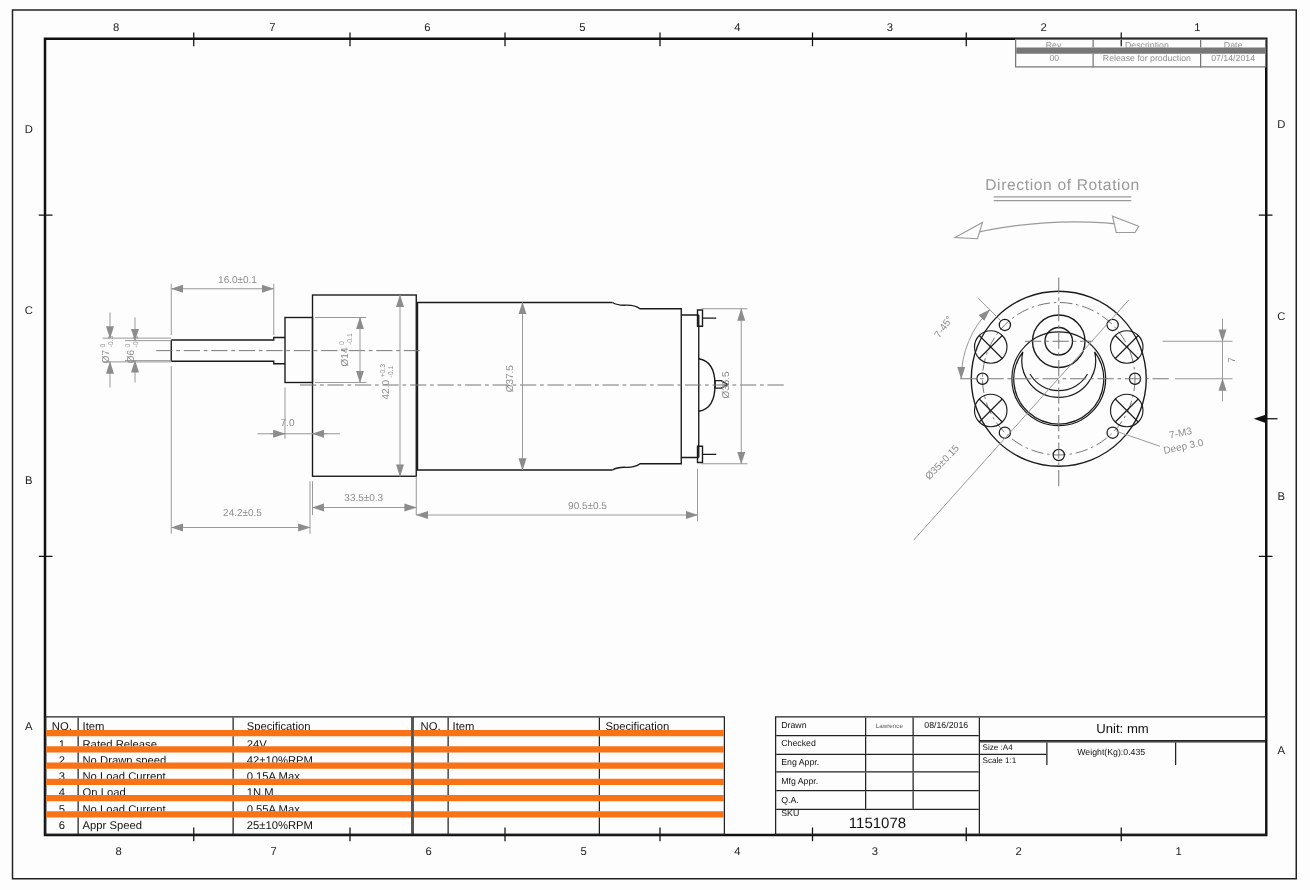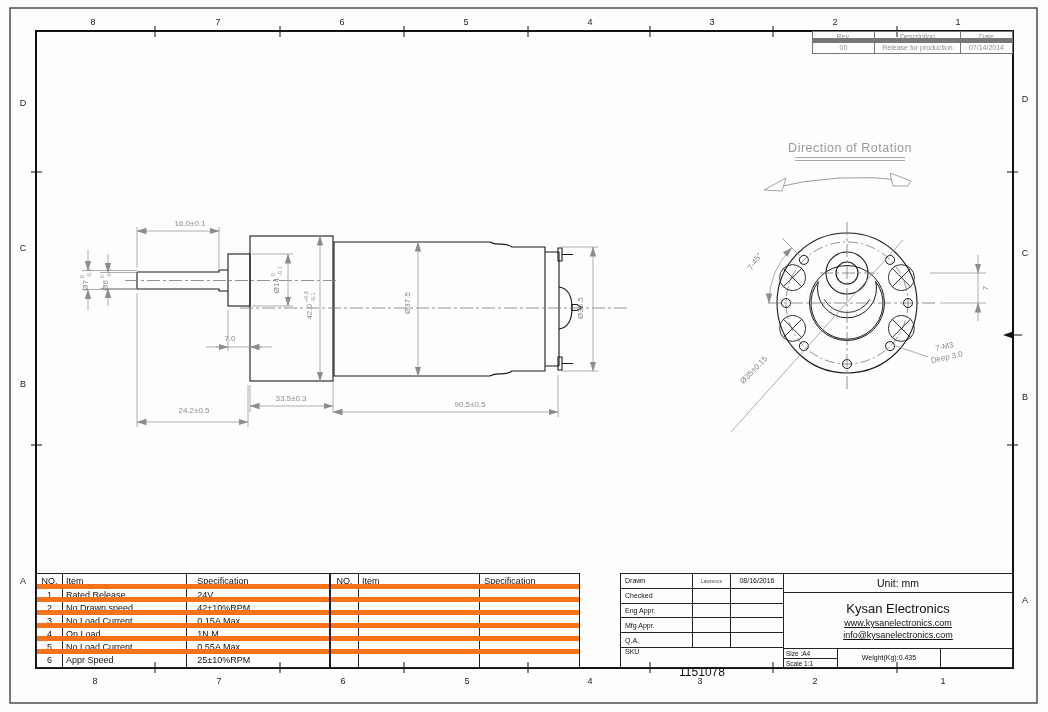--- a/index.html
+++ b/index.html
@@ -33,21 +33,21 @@
   .rev .c1{width:62px;}.rev .c2{width:86px;}.rev .c3{flex:1;}
   
   .tb{display:flex;font-size:7px;}
   .tb-left{width:163px;display:flex;flex-direction:column;border-right:1px solid #222;}
   .ap{display:flex;border-bottom:1px solid #222;flex:1;align-items:center;}
   .ap .l{width:72px;padding-left:4px;border-right:1px solid #222;align-self:stretch;display:flex;align-items:center;}
   .ap .n{width:38px;border-right:1px solid #222;align-self:stretch;display:flex;align-items:center;justify-content:center;font-size:5px;color:#555;}
   .ap .d{flex:1;display:flex;align-items:center;justify-content:center;}
   .sku{height:19px;position:relative;}
   .sku .lbl{position:absolute;left:4px;top:0;font-size:7px;}
-  .sku .val{position:absolute;left:0;right:0;top:17px;text-align:center;font-size:12px;}
+  .sku .val{position:absolute;left:0;right:0;top:3px;text-align:center;font-size:12px;}
   .tb-right{flex:1;display:flex;flex-direction:column;}
   .unit{height:19px;border-bottom:1px solid #222;text-align:center;font-size:10.5px;line-height:18px;}
   .comp{flex:1;display:flex;flex-direction:column;align-items:center;justify-content:center;gap:2px;}
   .comp .nm{font-size:13px;}
   .comp .lk{font-size:9px;text-decoration:underline;}
   .tb-bot{height:19px;border-top:1px solid #222;display:flex;}
   .tb-bot .ss{width:54px;border-right:1px solid #222;display:flex;flex-direction:column;font-size:6.5px;}
   .tb-bot .ss div{flex:1;padding-left:2px;line-height:9px;}
   .tb-bot .ss div:first-child{border-bottom:1px solid #222;}
   .tb-bot .wt{width:103px;border-right:1px solid #222;text-align:center;font-size:7px;line-height:18px;}
@@ -378,25 +378,20 @@
       <div class="n"></div>
       <div class="d"></div>
     </div>
     <div class="sku">
       <span class="lbl">SKU</span>
       <div class="val">1151078</div>
     </div>
   </div>
   <div class="tb-right">
     <div class="unit">Unit: mm</div>
-    <div class="comp">
-      <div class="nm">Kysan Electronics</div>
-      <div class="lk">www.kysanelectronics.com</div>
-      <div class="lk">info@kysanelectronics.com</div>
-    </div>
     <div class="tb-bot">
       <div class="ss">
         <div>Size :A4</div>
         <div>Scale 1:1</div>
       </div>
       <div class="wt">Weight(Kg):0.435</div>
       <div class="em"></div>
     </div>
   </div>
 </div>

